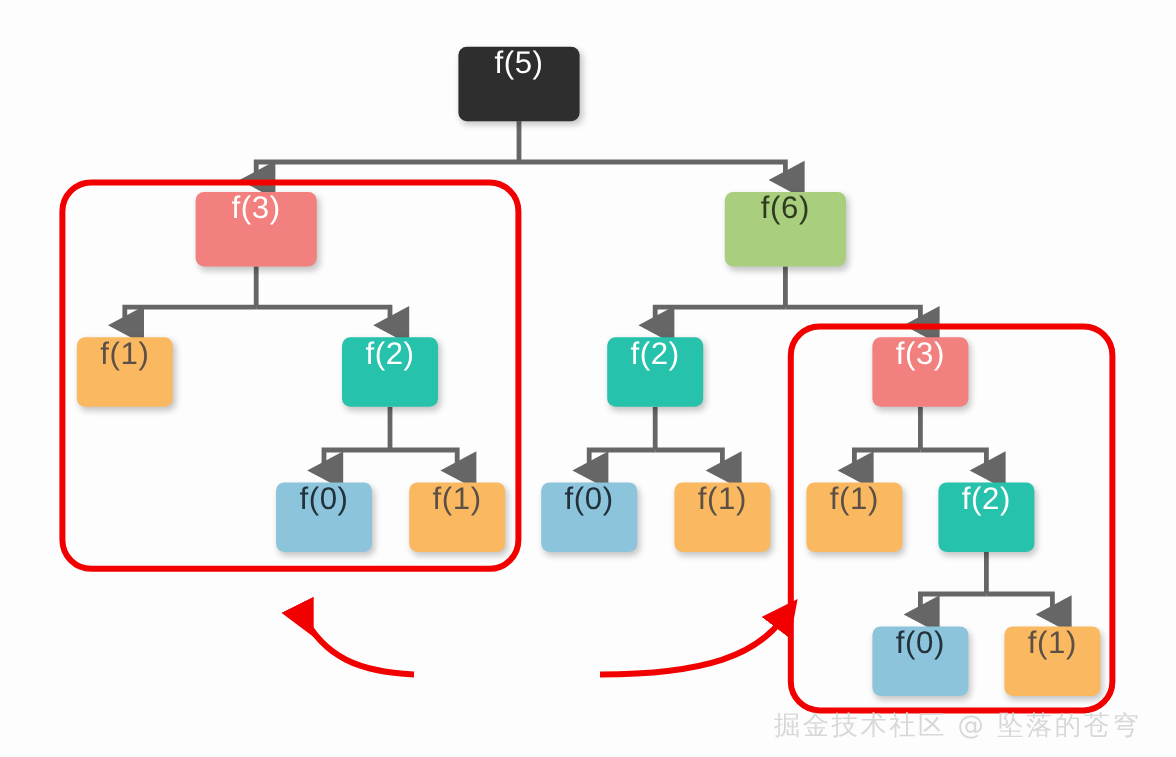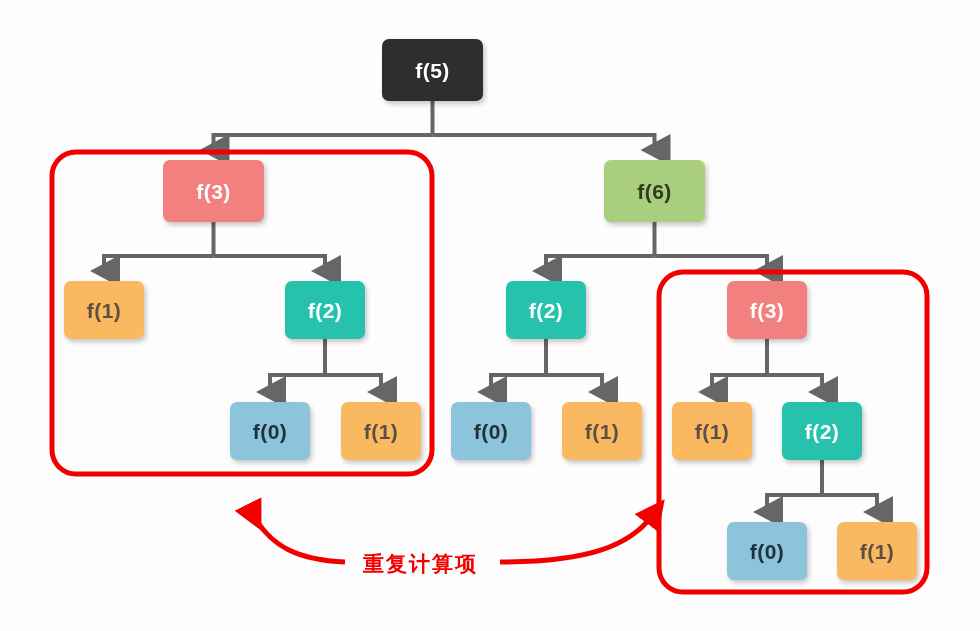--- a/index.html
+++ b/index.html
@@ -34,29 +34,27 @@
   #annotation {
     position: absolute;
     left: 0;
     top: 0;
     width: 980px;
     height: 631px;
   }
   .node {
     position: absolute;
     display: flex;
-    align-items: center;
     justify-content: center;
     border-radius: 7px;
     box-shadow: 2px 3px 5px rgba(0,0,0,0.22);
-    font-size: 21px;
+    font-size: 26px;
     letter-spacing: 0.5px;
     box-sizing: border-box;
     user-select: none;
-    font-weight: bold;
   }
   .node-label {
     line-height: 1;
     display: block;
   }
   .anno-text {
     position: absolute;
     color: #f20000;
     font-size: 21px;
     font-weight: 700;
@@ -170,16 +168,16 @@
         <span class="node-label">f(2)</span>
       </div>
       <div class="node" style="left: 727px; top: 522px; width: 80px; height: 58px; background: rgb(140, 196, 220); color: rgb(34, 49, 58);">
         <span class="node-label">f(0)</span>
       </div>
       <div class="node" style="left: 837px; top: 522px; width: 80px; height: 58px; background: rgb(250, 185, 97); color: rgb(92, 80, 70);">
         <span class="node-label">f(1)</span>
       </div>
     </div>
 
-  <div class="anno-text" id="anno-label" style="left: 363px; top: 550px; color: rgb(242, 0, 0);">重复计算项</div>
 
+  <div class="watermark" id="wm" style="left: 645px; top: 590px; color: rgb(216, 216, 216);">掘金技术社区 @ 坠落的苍穹</div>
 
 </div>
 
 </body></html>

